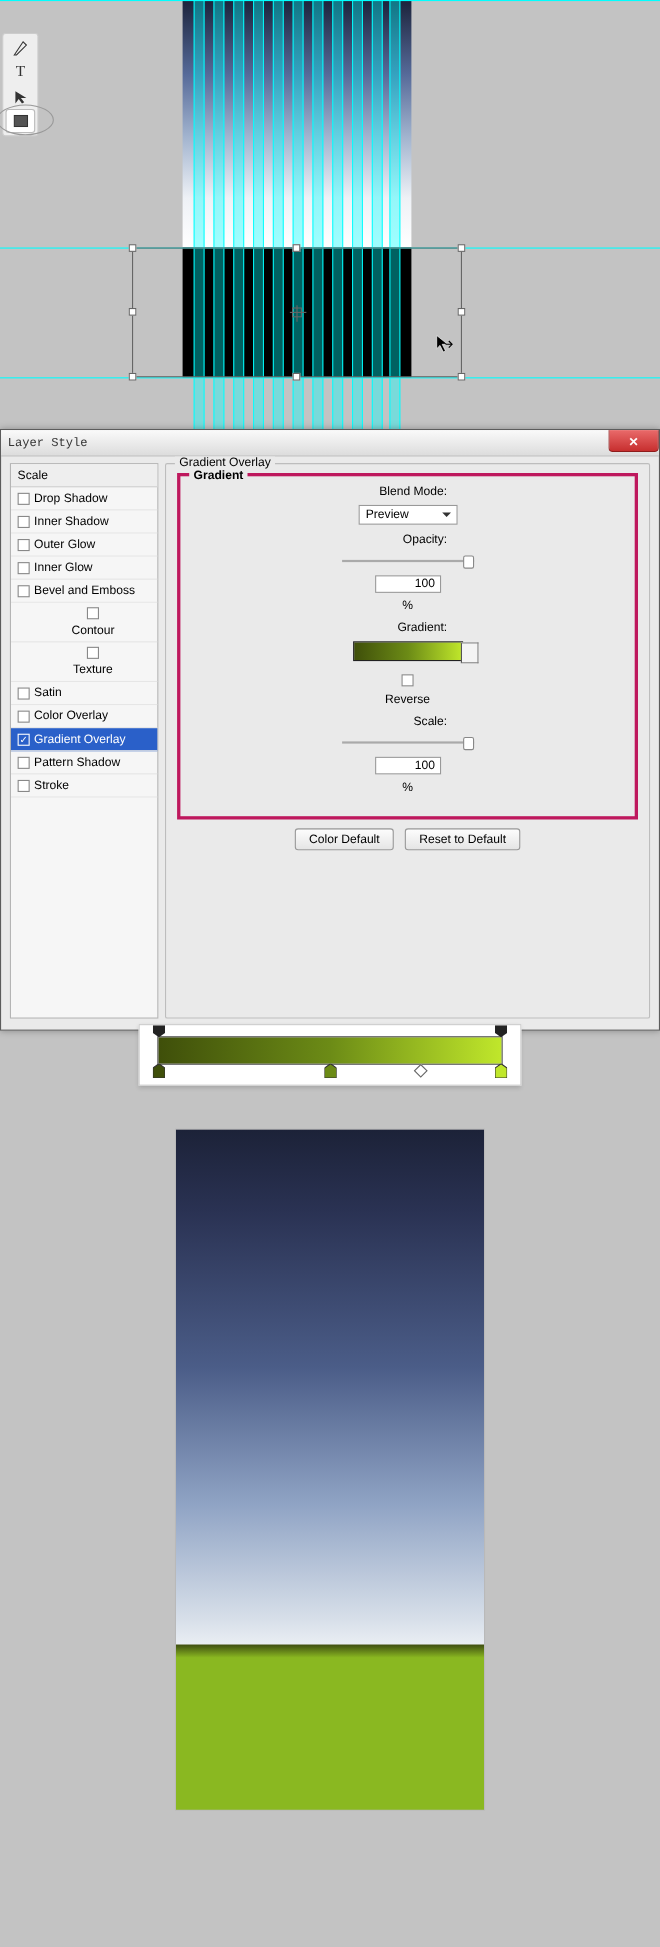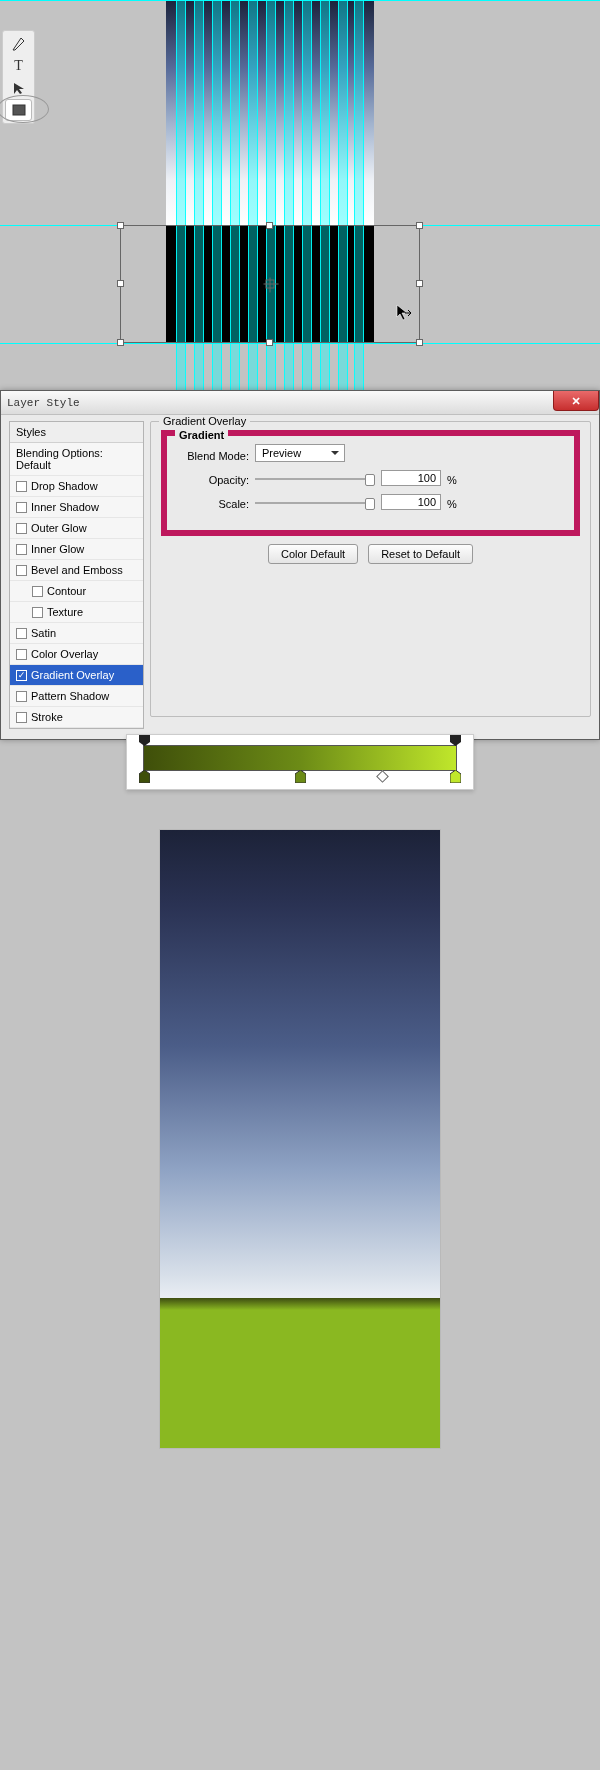--- a/index.html
+++ b/index.html
@@ -25,32 +25,32 @@
 
   
   .dialog { margin: 0; border:1px solid #5c5c5c; background:#eaeaea; box-shadow:0 0 6px rgba(0,0,0,.3); position:relative; }
   .titlebar { height:24px; background: linear-gradient(180deg,#fafafa,#dcdcdc); border-bottom:1px solid #bfbfbf; display:flex; align-items:center; padding:0 6px; position:relative; }
   .title-txt { color:#333;font-family:Liberation Mono, monospace; }
   .close-btn { position:absolute; right:0; top:0; height:20px; width:46px; background: linear-gradient(180deg,#e96a6a,#c72f2f); border:1px solid #8e1c1c; border-top:none; border-bottom-left-radius:4px; border-bottom-right-radius:4px; color:#fff; font-weight:bold; text-align:center; line-height:18px; font-size:14px; }
   .dialog-body { display:flex; padding:6px 8px 10px 8px; gap:6px; }
   .sidebar { width:135px; border:1px solid #b4b4b4; background:#f6f6f6; }
   .sidebar-head { padding:4px 6px; border-bottom:1px solid #d0d0d0; background:#eee; }
   .side-item { padding:4px 6px; border-bottom:1px solid #e6e6e6; display:flex; align-items:center; gap:4px; cursor:pointer; }
-  .side-item.sub { padding-left: 22px; }
+  .side-item.sub { padding-left: 22px; flex-direction: column; }
   .side-item.selected { background:#2a60c9; color:#fff; }
   .chk { width:11px; height:11px; border:1px solid #888; background:#fff; display:inline-flex; align-items:center; justify-content:center; font-size:9px; color:#2a60c9; }
   .chk.checked::after { content:"✓"; }
   .side-item.selected .chk { border-color:#fff; color:#fff; background:#2a60c9; }
 
   .center { flex:1; }
   .fieldset { border:1px solid #bdbdbd; border-radius:2px; padding:8px 10px 12px 10px; position:relative; background:#eaeaea; }
   .fieldset > .legend { position:absolute; top:-7px; left:8px; background:#eaeaea; padding:0 4px; }
-  .inner-fieldset { border:6px solid #be185d; padding:8px 10px 12px 10px; position:relative; }
+  .inner-fieldset { border:3px solid #be185d; padding:8px 10px 12px 10px; position:relative; }
   .inner-fieldset > .legend { position:absolute; top:-7px; left:8px; background:#eaeaea; padding:0 4px; font-weight:bold; }
-  .row { display:flex; align-items:flex-end; gap:6px; margin-bottom:8px; }
+  .row { display:flex; align-items:center; gap:6px; margin-bottom:8px;flex-direction:column; }
   .row .lab { width:72px; text-align:right; }
   .dropdown { border:1px solid #999; background:#fff; padding:2px 18px 2px 6px; position:relative; min-width:60px; }
   .dropdown::after { content:""; position:absolute; right:5px; top:50%; margin-top:-2px; border:4px solid transparent; border-top-color:#333; }
   .slider-track { position:relative; width:120px; height:14px; }
   .slider-track::before { content:""; position:absolute; left:0; right:0; top:6px; height:2px; background:#aaa; }
   .slider-thumb { position:absolute; top:2px; width:10px; height:12px; background:#fff; border:1px solid #888; border-radius:2px; }
   .num-in { width:60px; background:#fff; border:1px solid #999; padding:1px 4px; text-align:right; }
   .gradswatch { width:100px; height:18px; border:1px solid #222; background: linear-gradient(90deg,#3f4f0a,#6c8b16 50%,#c0e72b); position:relative; }
   .gradswatch::after { content:""; position:absolute; right:-15px; top:0; width:14px; height:17px; background:#f4f4f4; border:1px solid #888; border-left:1px solid #555; }
   .gradswatch .arr { position:absolute; right:-11px; top:6px; border:4px solid transparent; border-top-color:#333; }
@@ -141,25 +141,22 @@
 </div>
 
 <div class="dialog">
   <div class="titlebar">
     <span class="title-txt">Layer Style</span>
     <div class="close-btn"><span>✕</span></div>
   </div>
   <div class="dialog-body">
 
     <div class="sidebar">
-      <div class="sidebar-head">Styles</div>
+      <div class="sidebar-head">Scale</div>
       <div id="sidebar-items">
-          <div class="side-item">
-            <span>Blending Options: Default</span>
-          </div>
           <div class="side-item">
             <span class="chk"></span>
             <span>Drop Shadow</span>
           </div>
           <div class="side-item">
             <span class="chk"></span>
             <span>Inner Shadow</span>
           </div>
           <div class="side-item">
             <span class="chk"></span>
@@ -217,20 +214,29 @@
 
           <div class="row">
             <span class="lab">Opacity:</span>
             <div class="slider-track">
                 <div class="slider-thumb" style="left:110px"></div>
               </div>
             <input class="num-in" value="100" style="">
             <span>%</span>
           </div>
 
+          <div class="row">
+            <span class="lab">Gradient:</span>
+            <div class="gradswatch">
+                <div class="arr"></div>
+              </div>
+            <span style="width:8px"></span>
+            <span class="chk"></span>
+            <span>Reverse</span>
+          </div>
 
 
 
           <div class="row">
             <span class="lab">Scale:</span>
             <div class="slider-track">
                 <div class="slider-thumb" style="left:110px"></div>
               </div>
             <input class="num-in" value="100" style="">
             <span>%</span>

